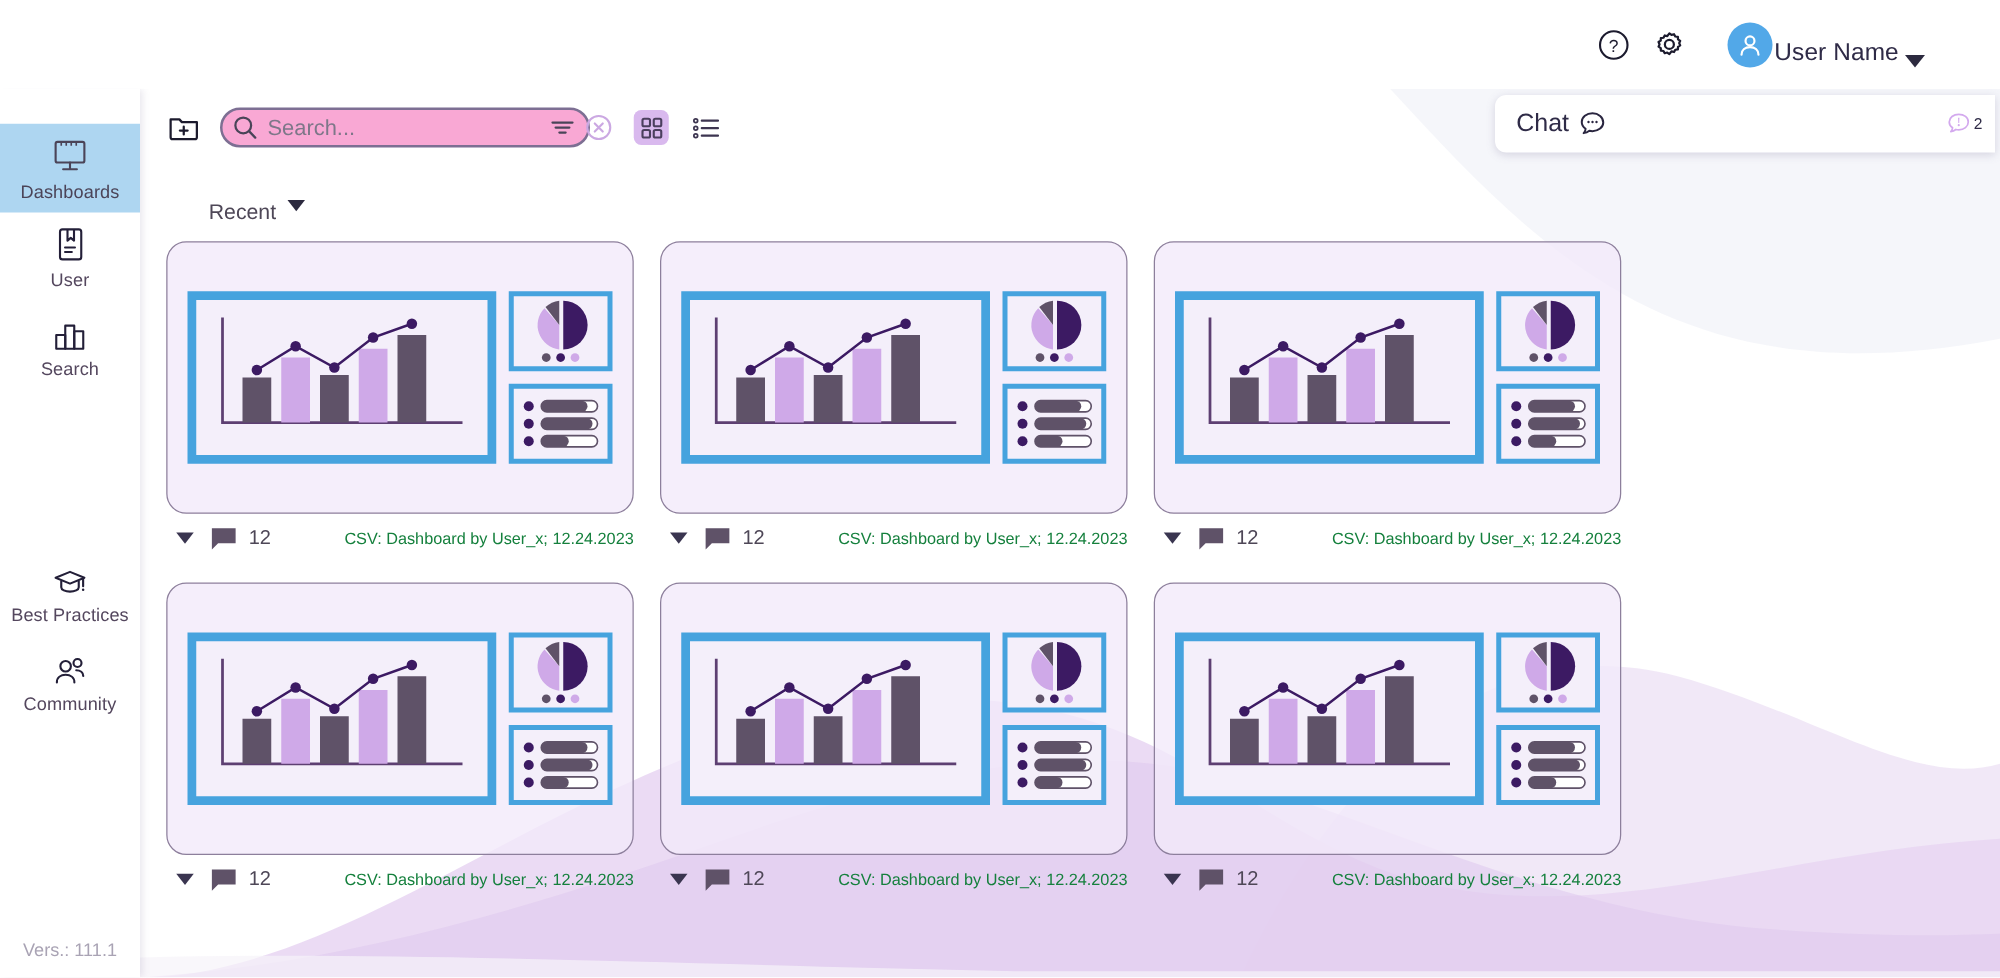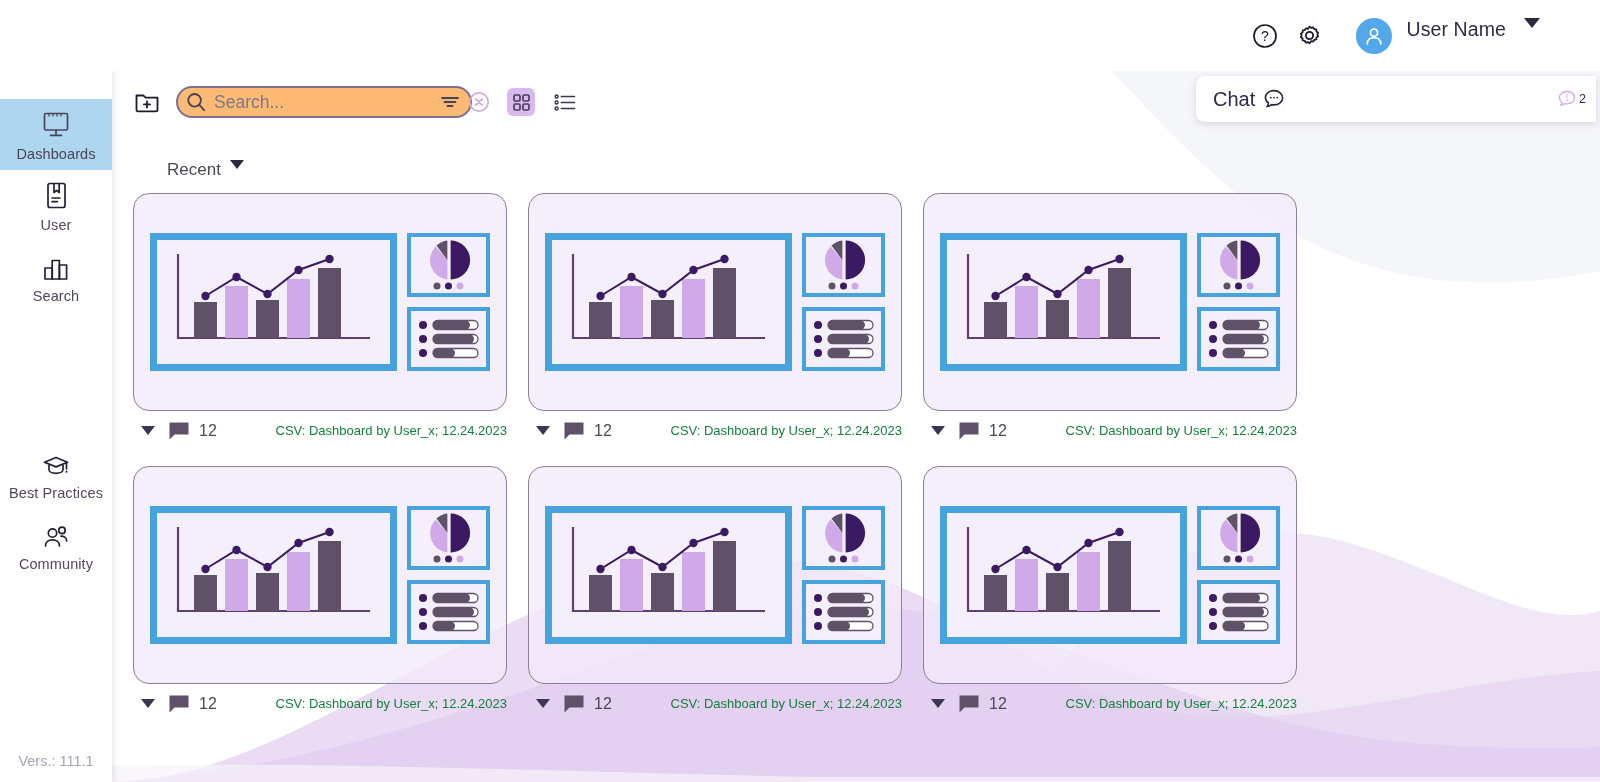--- a/index.html
+++ b/index.html
@@ -14,21 +14,21 @@
   
   .topbar {
     position: absolute; top: 0; left: 0; width: 1600px; height: 71px;
     background: #ffffff; display: flex; align-items: center;
     justify-content: flex-end; padding-right: 60px; gap: 0px; z-index: 40;
   }
   .hdr-icon { width: 34px; height: 34px; display: flex; align-items: center;
     justify-content: center; cursor: pointer; }
   .hdr-icon svg { display: block; }
   .hdr-gap { width: 10px; }
-  .avatar-wrap { display: flex; align-items: flex-start; gap: 14px; margin-left: 30px; cursor: pointer; }
+  .avatar-wrap { display: flex; align-items: flex-end; gap: 1px; margin-left: 30px; cursor: pointer; }
   .avatar {
     width: 36px; height: 36px; border-radius: 50%;
     background: #52a8e8; display: flex; align-items: center; justify-content: center;
   }
   .user-name { font-size: 19.5px; color: #2f2b47; letter-spacing: .1px; }
   .caret-dn { width: 0; height: 0; border-left: 8px solid transparent;
     border-right: 8px solid transparent; border-top: 10px solid #2c2a3f; margin-left: 4px; }
 
   
   .sidebar {
@@ -59,21 +59,21 @@
 
   
   .toolbar {
     position: relative; z-index: 10; height: 62px;
     display: flex; align-items: center; padding-left: 20px; gap: 14px;
   }
   .folder-add { width: 30px; height: 30px; display: flex; align-items: center;
      justify-content: center; cursor: pointer; }
   .search-box {
     width: 296px; height: 32px; border: 2px solid #7d6f93; border-radius: 17px;
-    display: flex; align-items: center; padding: 0 8px 0 7px; background: #fdba74;
+    display: flex; align-items: center; padding: 0 8px 0 7px; background: #f9a8d4;
   }
   .search-input {
     flex: 1; border: none; outline: none; font-size: 17.5px; color: #4a4458;
     background: transparent; font-family: "Liberation Sans", sans-serif;
     padding-left: 7px;
   }
   .search-input::placeholder { color: #7e7789; }
   .filter-ic { cursor: pointer; margin-right: 6px; display:flex; }
   .clear-ic { cursor: pointer; display:flex; }
   .view-toggle { display: flex; align-items: center; gap: 16px; margin-left: 21px; }

